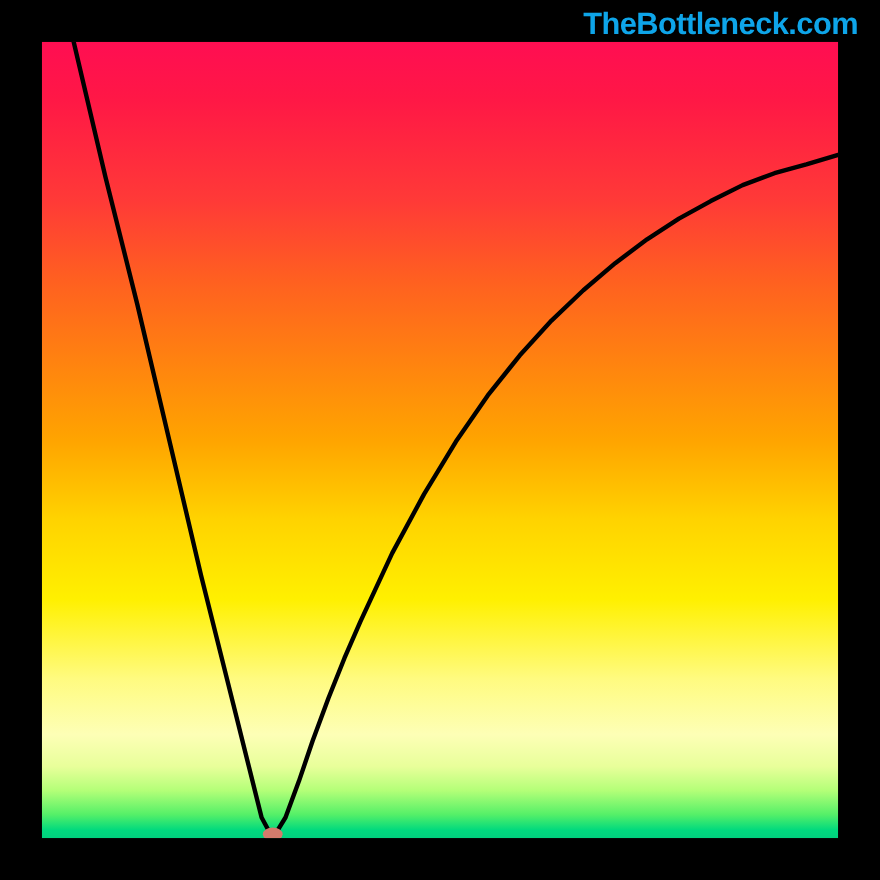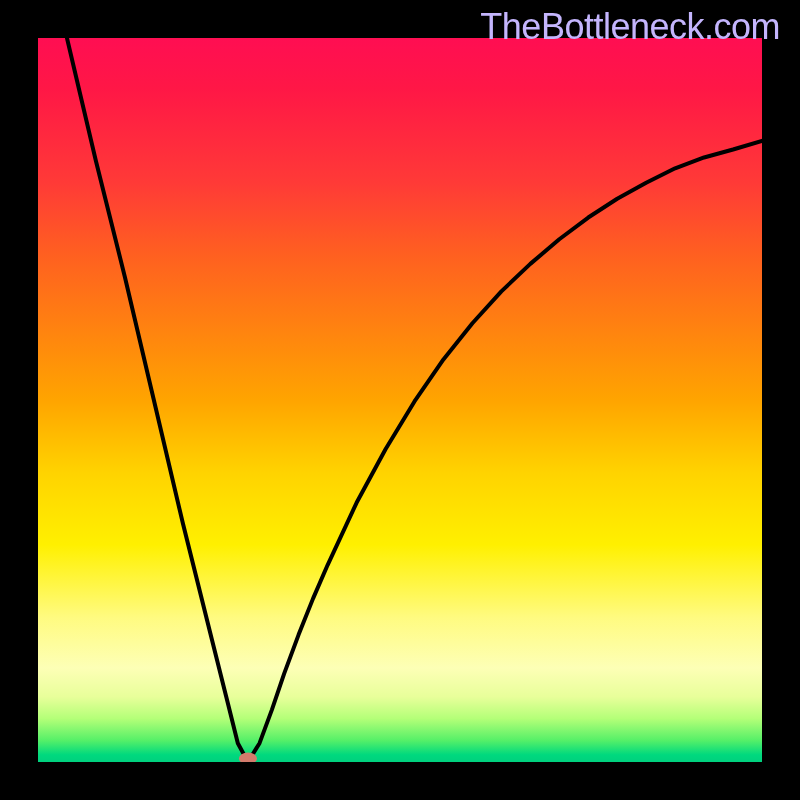--- a/index.html
+++ b/index.html
@@ -1,18 +1,18 @@
 <!DOCTYPE html>
 <html><head>
 <meta charset="utf-8">
 <style>
   * { margin: 0; padding: 0; box-sizing: border-box; }
   html, body { width: 800px; height: 800px; overflow: hidden; background: #000; }
   .wrapper { position: relative; width: 800px; height: 800px; }
-  .watermark { position: absolute; top: 6px; right: 20px; color: #c4b5fd; font-family: Arial, Helvetica, sans-serif; font-size: 36px; letter-spacing: -0.5px; font-weight: 400; z-index: 3; }
+  .watermark { position: absolute; top: 6px; right: 20px; color: #0ea5e9; font-family: Arial, Helvetica, sans-serif; font-size: 28px; letter-spacing: -0.5px; font-weight: 700; z-index: 3; }
   .plot-area { position: absolute; left: 38px; top: 38px; width: 724px; height: 724px; overflow: hidden; }
   .gradient { position: absolute; left:0; top:0; width: 100%; height: 100%;
     background: linear-gradient(to bottom,
       #ff0e52 0%,
       #ff1746 7%,
       #ff3a37 20%,
       #ff6020 30%,
       #ffa400 50%,
       #ffd300 60%,
       #fff000 70%,

